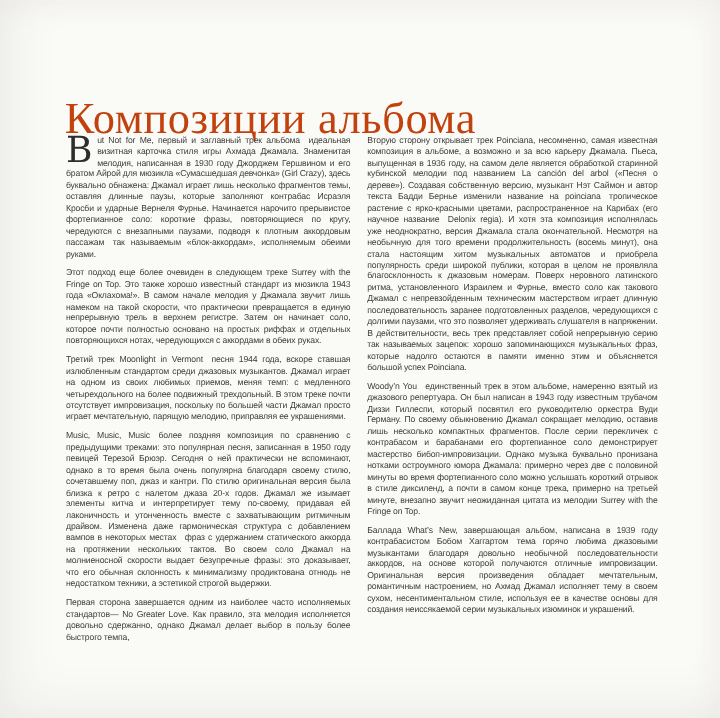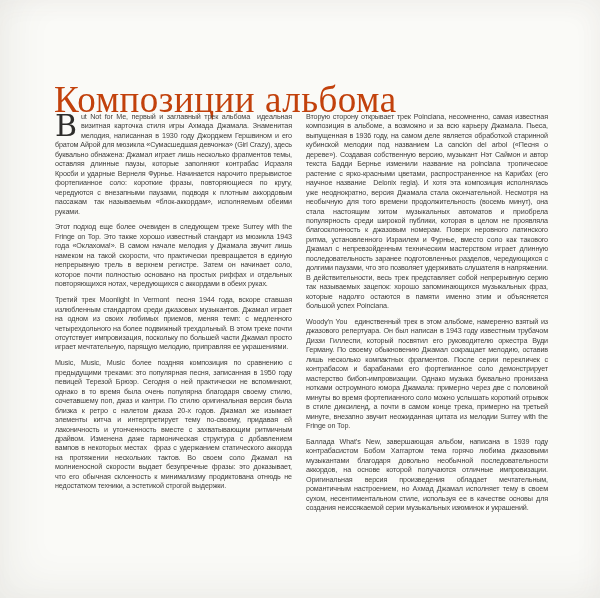--- a/index.html
+++ b/index.html
@@ -56,19 +56,20 @@
 
 <div class="page-vignette"></div>
 
 <h1 class="page-title">Композиции альбома</h1>
 
 <div class="col col-left">
     <p class="para"><span class="dropcap">В</span><span class="it">ut Not for Me</span><span>, первый и заглавный трек альбома идеальная визитная карточка стиля игры Ахмада Джамала. Знаменитая мелодия, написанная в 1930 году Джорджем Гершвином и его братом Айрой для мюзикла «Сумасшедшая девчонка» (</span><span class="it">Girl Crazy</span><span>), здесь буквально обнажена: Джамал играет лишь несколько фрагментов темы, оставляя длинные паузы, которые заполняют контрабас Исраэля Кросби и ударные Вернеля Фурнье. Начинается нарочито прерывистое фортепианное соло: короткие фразы, повторяющиеся по кругу, чередуются с внезапными паузами, подводя к плотным аккордовым пассажам так называемым «блок-аккордам», исполняемым обеими руками.</span></p>
     <p class="para"><span>Этот подход еще более очевиден в следующем треке </span><span class="it">Surrey with the Fringe on Top</span><span>. Это также хорошо известный стандарт из мюзикла 1943 года «Оклахома!». В самом начале мелодия у Джамала звучит лишь намеком на такой скорости, что практически превращается в единую непрерывную трель в верхнем регистре. Затем он начинает соло, которое почти полностью основано на простых риффах и отдельных повторяющихся нотах, чередующихся с аккордами в обеих руках.</span></p>
     <p class="para"><span>Третий трек </span><span class="it">Moonlight in Vermont</span><span> песня 1944 года, вскоре ставшая излюбленным стандартом среди джазовых музыкантов. Джамал играет на одном из своих любимых приемов, меняя темп: с медленного четырехдольного на более подвижный трехдольный. В этом треке почти отсутствует импровизация, поскольку по большей части Джамал просто играет мечтательную, парящую мелодию, приправляя ее украшениями.</span></p>
     <p class="para"><span class="it">Music, Music, Music</span><span> более поздняя композиция по сравнению с предыдущими треками: это популярная песня, записанная в 1950 году певицей Терезой Брюэр. Сегодня о ней практически не вспоминают, однако в то время была очень популярна благодаря своему стилю, сочетавшему поп, джаз и кантри. По стилю оригинальная версия была близка к ретро с налетом джаза 20-х годов. Джамал же изымает элементы китча и интерпретирует тему по-своему, придавая ей лаконичность и утонченность вместе с захватывающим ритмичным драйвом. Изменена даже гармоническая структура с добавлением вампов в некоторых местах фраз с удержанием статического аккорда на протяжении нескольких тактов. Во своем соло Джамал на молниеносной скорости выдает безупречные фразы: это доказывает, что его обычная склонность к минимализму продиктована отнюдь не недостатком техники, а эстетикой строгой выдержки.</span></p>
+    <p class="para"><span>Первая сторона завершается одним из наиболее часто исполняемых стандартов— </span><span class="it">No Greater Love</span><span>. Как правило, эта мелодия исполняется довольно сдержанно, однако Джамал делает выбор в пользу более быстрого темпа,</span></p>
   </div>
 
 <div class="col col-right">
     <p class="para"><span>Вторую сторону открывает трек </span><span class="it">Poinciana</span><span>, несомненно, самая известная композиция в альбоме, а возможно и за всю карьеру Джамала. Пьеса, выпущенная в 1936 году, на самом деле является обработкой старинной кубинской мелодии под названием </span><span class="it">La canción del arbol</span><span> («Песня о дереве»). Создавая собственную версию, музыкант Нэт Саймон и автор текста Бадди Бернье изменили название на </span><span class="it">poinciana</span><span> тропическое растение с ярко-красными цветами, распространенное на Карибах (его научное название </span><span class="it">Delonix regia</span><span>). И хотя эта композиция исполнялась уже неоднократно, версия Джамала стала окончательной. Несмотря на необычную для того времени продолжительность (восемь минут), она стала настоящим хитом музыкальных автоматов и приобрела популярность среди широкой публики, которая в целом не проявляла благосклонность к джазовым номерам. Поверх неровного латинского ритма, установленного Израилем и Фурнье, вместо соло как такового Джамал с непревзойденным техническим мастерством играет длинную последовательность заранее подготовленных разделов, чередующихся с долгими паузами, что это позволяет удерживать слушателя в напряжении. В действительности, весь трек представляет собой непрерывную серию так называемых зацепок: хорошо запоминающихся музыкальных фраз, которые надолго остаются в памяти именно этим и объясняется большой успех </span><span class="it">Poinciana</span><span>.</span></p>
     <p class="para"><span class="it">Woody’n You</span><span> единственный трек в этом альбоме, намеренно взятый из джазового репертуара. Он был написан в 1943 году известным трубачом Диззи Гиллеспи, который посвятил его руководителю оркестра Вуди Герману. По своему обыкновению Джамал сокращает мелодию, оставив лишь несколько компактных фрагментов. После серии перекличек с контрабасом и барабанами его фортепианное соло демонстрирует мастерство бибоп-импровизации. Однако музыка буквально пронизана нотками остроумного юмора Джамала: примерно через две с половиной минуты во время фортепианного соло можно услышать короткий отрывок в стиле диксиленд, а почти в самом конце трека, примерно на третьей минуте, внезапно звучит неожиданная цитата из мелодии </span><span class="it">Surrey with the Fringe on Top</span><span>.</span></p>
     <p class="para"><span>Баллада </span><span class="it">What’s New</span><span>, завершающая альбом, написана в 1939 году контрабасистом Бобом Хаггартом тема горячо любима джазовыми музыкантами благодаря довольно необычной последовательности аккордов, на основе которой получаются отличные импровизации. Оригинальная версия произведения обладает мечтательным, романтичным настроением, но Ахмад Джамал исполняет тему в своем сухом, несентиментальном стиле, используя ее в качестве основы для создания неиссякаемой серии музыкальных изюминок и украшений.</span></p>
   </div>
 
 </body></html>

